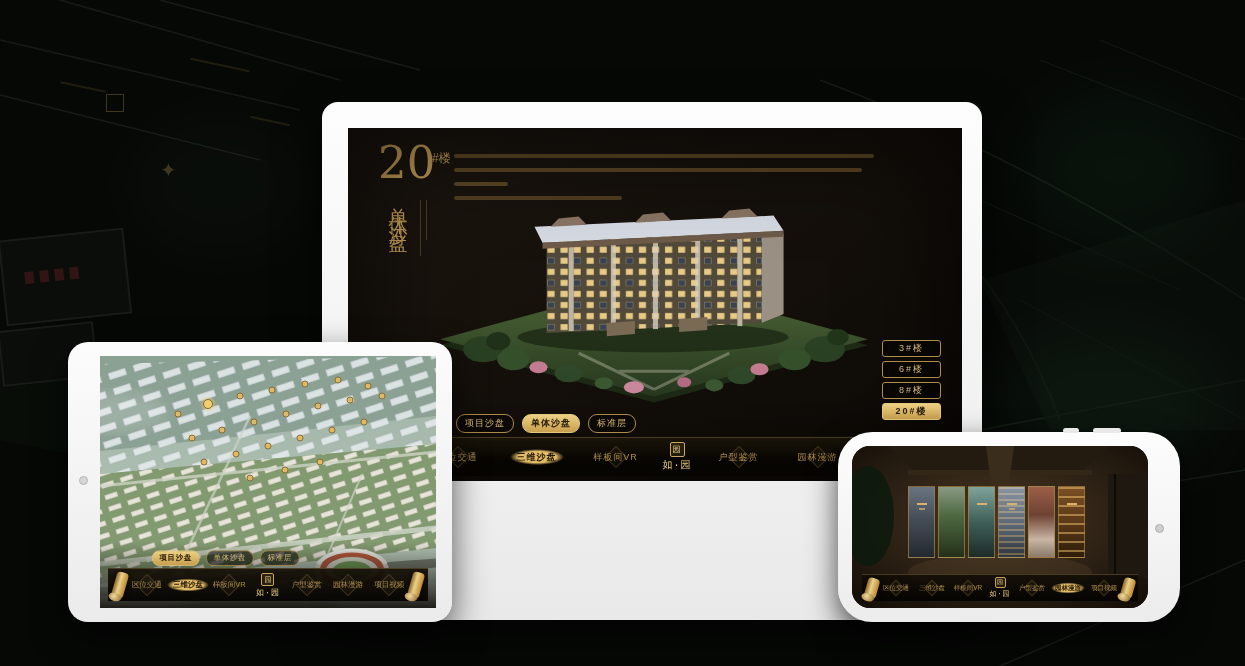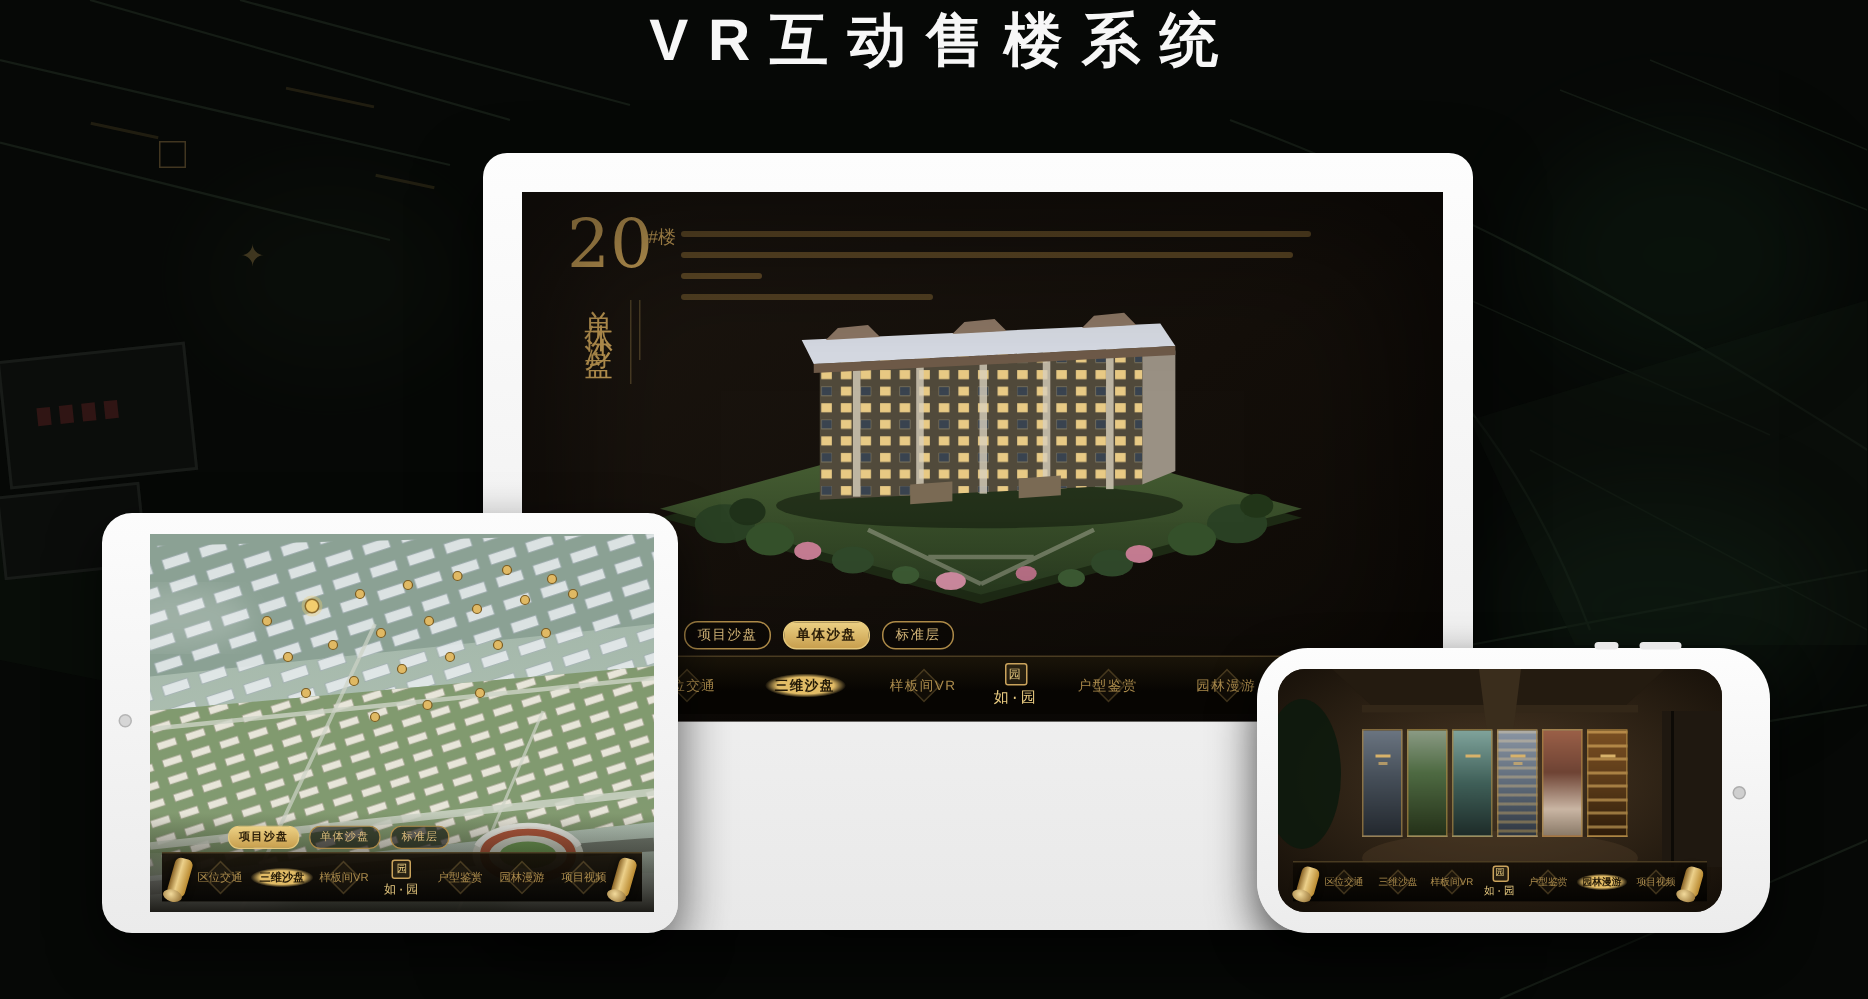--- a/index.html
+++ b/index.html
@@ -140,21 +140,20 @@
       <div style="margin:28px 0 0 18px;"><i></i><i></i><i></i><i></i></div>
     </div>
     <div class="plaque" style="left:0px;top:326px;width:92px;height:52px;"></div>
     <span class="bg-star" style="left:160px;top:158px;">✦</span>
     <div class="bg-sq" style="left:106px;top:94px;"></div>
     <div class="bg-dash" style="left:60px;top:86px;width:46px;transform:rotate(12deg);"></div>
     <div class="bg-dash" style="left:190px;top:64px;width:60px;transform:rotate(12deg);"></div>
     <div class="bg-dash" style="left:250px;top:120px;width:40px;transform:rotate(12deg);"></div>
   </div>
 
-  <h1 class="title">VR互动售楼系统</h1>
 
   <div class="m-stand"></div>
   <div class="m-base"></div>
   <div class="monitor">
     <div class="screen">
 
       <span class="h-num">20</span>
       <span class="h-suffix">#楼</span>
       <span class="h-vert">单体沙盘</span>
       <span class="h-envert"></span>
@@ -216,20 +215,26 @@
           <ellipse cx="312" cy="174" rx="14" ry="9" fill="#30492a"></ellipse>
           <ellipse cx="175" cy="182" rx="9" ry="6" fill="#3c5a33"></ellipse>
           <ellipse cx="285" cy="184" rx="9" ry="6" fill="#3c5a33"></ellipse>
           <ellipse cx="110" cy="166" rx="9" ry="6" fill="#c57c92"></ellipse>
           <ellipse cx="205" cy="186" rx="10" ry="6" fill="#cf8ba0"></ellipse>
           <ellipse cx="330" cy="168" rx="9" ry="6" fill="#c57c92"></ellipse>
           <ellipse cx="255" cy="181" rx="7" ry="5" fill="#b76f85"></ellipse>
         </g>
       </svg>
 
+      <div class="floorbtns">
+        <div class="fbtn">3#楼</div>
+        <div class="fbtn">6#楼</div>
+        <div class="fbtn">8#楼</div>
+        <div class="fbtn active">20#楼</div>
+      </div>
 
       <div class="tabs m-tabs">
         <span class="tab">项目沙盘</span>
         <span class="tab active">单体沙盘</span>
         <span class="tab">标准层</span>
       </div>
 
       <div class="navbar m-nav">
         <span class="nav-item">区位交通</span>
         <span class="nav-item active">三维沙盘</span>

